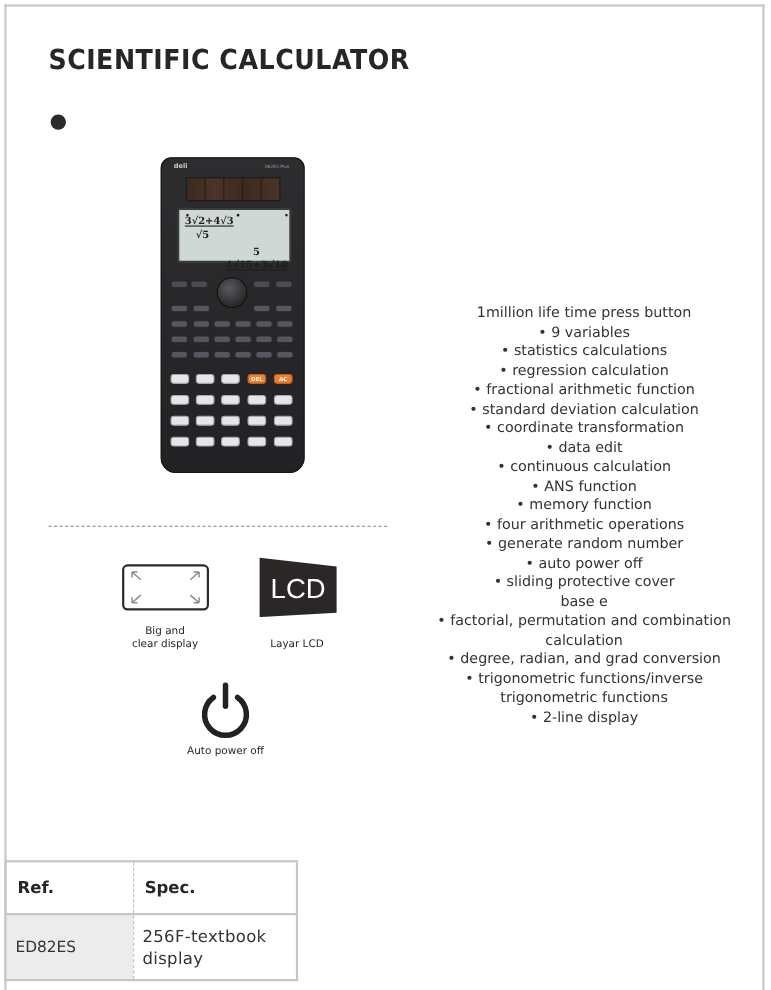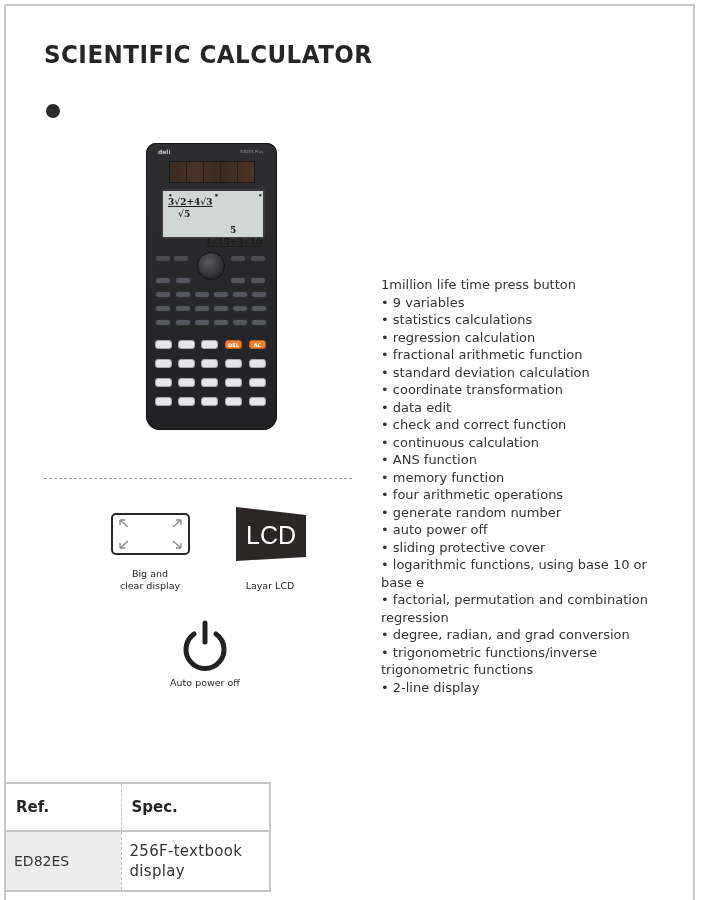--- a/index.html
+++ b/index.html
@@ -78,21 +78,21 @@
     .lcd-icon {
       width: 76px; height: 56px; margin: 0 auto;
     }
     .power-icon { width: 50px; height: 52px; margin: 0 auto; }
 
     
     .features {
       position: absolute; left: 381px; top: 276px; width: 300px;
       font-size: 13px; line-height: 17.5px; color: #333333; list-style: none;
     }
-    .features li { white-space: pre-wrap; }
+    .features li { white-space: pre-wrap; text-align: center; }
 
     
     .spec-table {
       position: absolute; left: 4px; top: 782px; width: 267px; height: 110px;
       border: 2px solid #c6c6c6; border-collapse: collapse;
     }
     .spec-table td, .spec-table th {
       border: 1.5px dashed #c0c0c0; vertical-align: middle; text-align: left;
     }
     .spec-table tr { border-top: 2px solid #c6c6c6; }
@@ -229,32 +229,30 @@
 
 <ul class="features">
   <li>1million life time press button</li>
   <li>• 9 variables</li>
   <li>• statistics calculations</li>
   <li>• regression calculation</li>
   <li>• fractional arithmetic function</li>
   <li>• standard deviation calculation</li>
   <li>• coordinate transformation</li>
   <li>• data edit</li>
-  <li>• check and correct function</li>
   <li>• continuous calculation</li>
   <li>• ANS function</li>
   <li>• memory function</li>
   <li>• four arithmetic operations</li>
   <li>• generate random number</li>
   <li>• auto power off</li>
   <li>• sliding protective cover</li>
-  <li>• logarithmic functions, using base 10 or</li>
   <li>base e</li>
   <li>• factorial, permutation and combination</li>
-  <li>regression</li>
+  <li>calculation</li>
   <li>• degree, radian, and grad conversion</li>
   <li>• trigonometric functions/inverse</li>
   <li>trigonometric functions</li>
   <li>• 2-line display</li>
 </ul>
 
 <table class="spec-table">
   <tbody>
       <tr>
     <th style="width:116px">Ref.</th>

